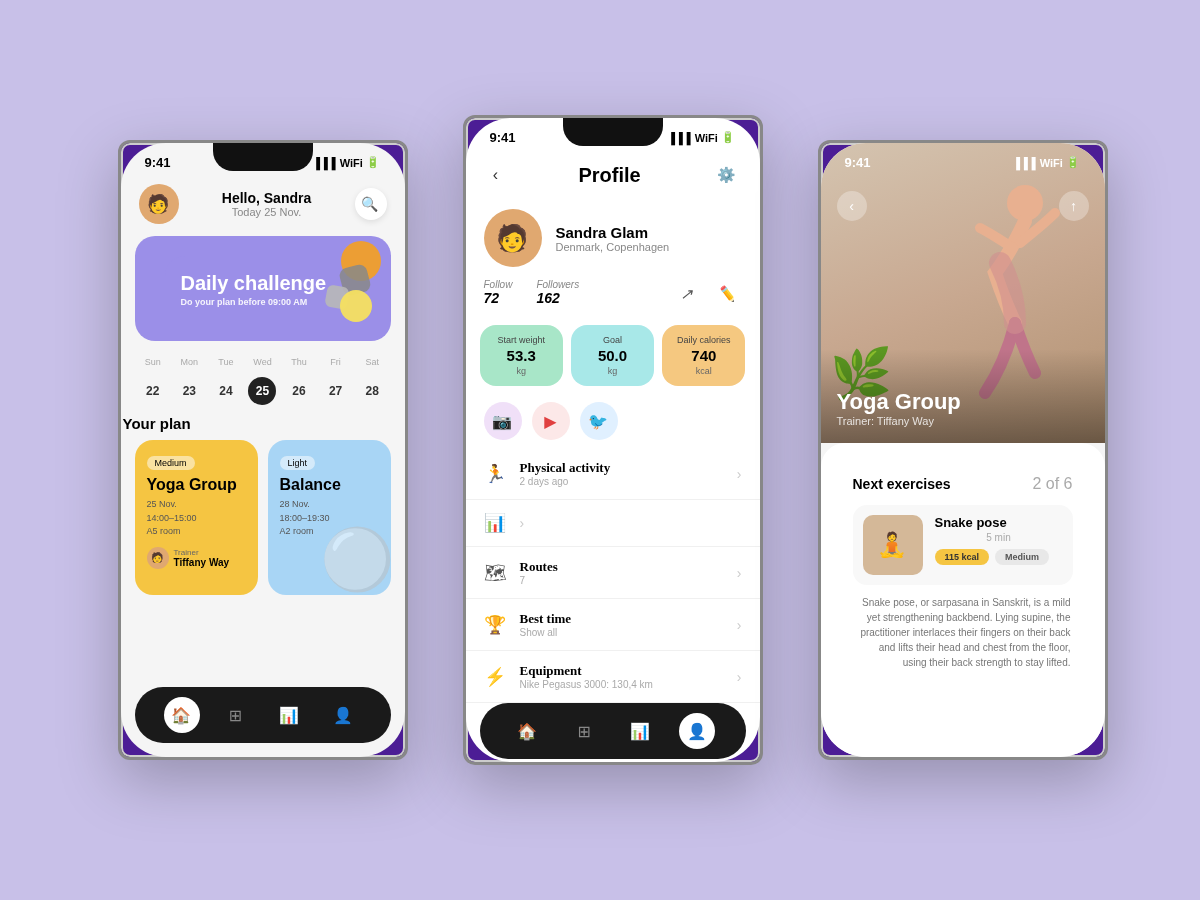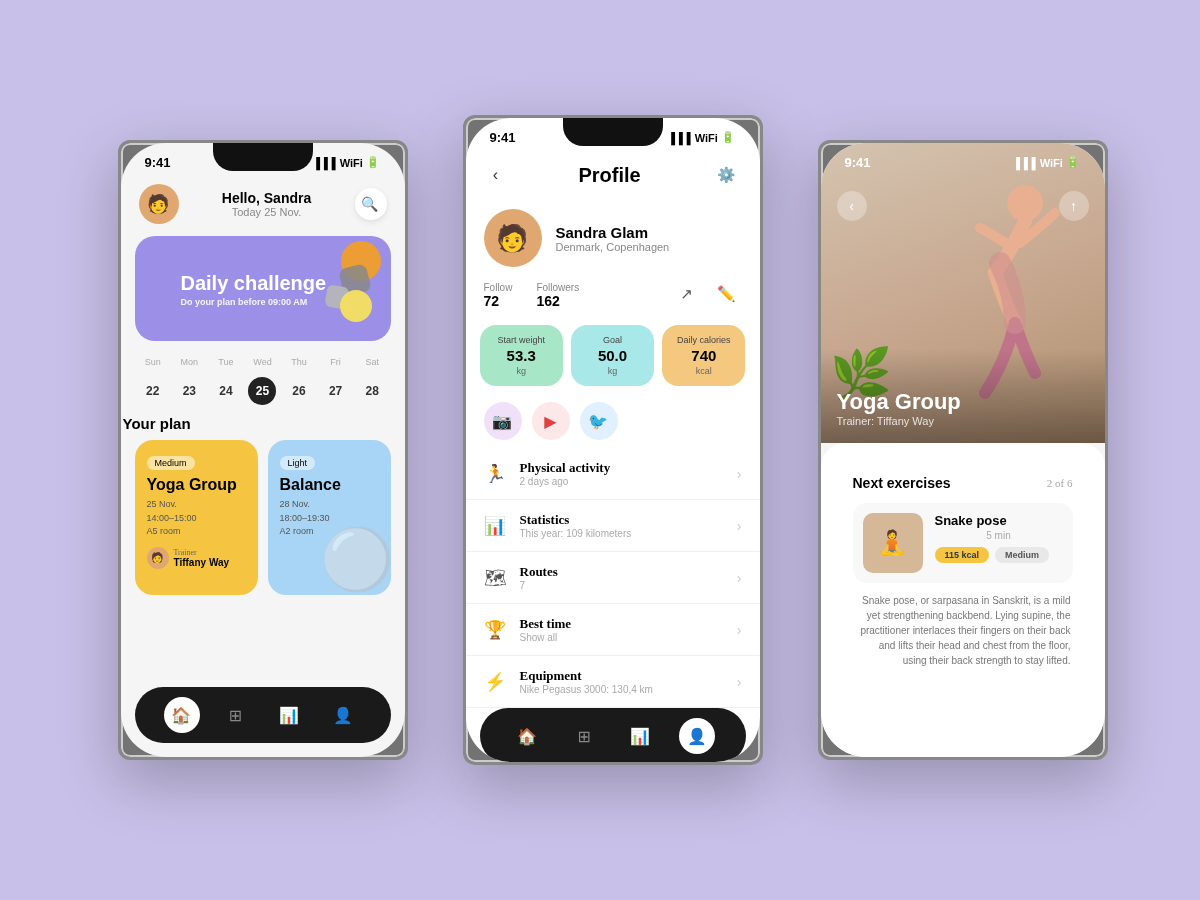--- a/index.html
+++ b/index.html
@@ -12,21 +12,21 @@
       justify-content: center;
       gap: 30px;
       font-family: -apple-system, BlinkMacSystemFont, 'Segoe UI', sans-serif;
       overflow: hidden;
     }
 
     
     .phone {
       width: 290px;
       height: 620px;
-      background: #737373;
+      background: #4c1d95;
       border-radius: 12px;
       border: 3px solid #888;
       box-shadow: 0 20px 60px rgba(0,0,0,0.25), inset 0 0 0 2px #ccc;
       overflow: hidden;
       position: relative;
       display: flex;
       flex-direction: column;
       margin-left: 25px;
     }
     .phone-inner {
@@ -153,21 +153,21 @@
     .trainer-row {
       display: flex; align-items: center; gap: 5px;
       margin-top: 8px;
     }
     .trainer-av {
       width: 22px; height: 22px; border-radius: 50%;
       background: #e0a870;
       font-size: 10px; display: flex; align-items: center; justify-content: center;
     }
     .trainer-name { font-size: 10px; font-weight: 600; }
-    .trainer-label { font-size: 8px; color: #666; font-family: Liberation Serif, serif; }
+    .trainer-label { font-size: 8px; color: #666; }
 
     
     .bottom-nav {
       background: #1a1a1a;
       border-radius: 28px;
       margin: auto 14px 14px;
       padding: 10px 20px;
       display: flex;
       justify-content: space-around;
       align-items: center;
@@ -212,21 +212,22 @@
       font-size: 26px;
       flex-shrink: 0;
     }
     .profile-name { font-size: 15px; font-weight: 700; }
     .profile-location { font-size: 11px; color: #888; }
 
     .follow-row {
       display: flex;
       gap: 24px;
       padding: 0 18px 8px;
-      align-items: flex-end;
+      align-items: flex-start;
+      font-style: italic;
     }
     .follow-item { display: flex; flex-direction: column; }
     .follow-count { font-size: 14px; font-weight: 700; }
     .follow-label { font-size: 10px; color: #888; }
     .follow-actions { margin-left: auto; display: flex; gap: 10px; }
     .icon-btn {
       width: 30px; height: 30px;
       display: flex; align-items: center; justify-content: center;
       font-size: 15px; color: #555; cursor: pointer;
     }
@@ -339,21 +340,21 @@
       flex: 1;
       overflow: hidden;
     }
     .exercises-header {
       display: flex;
       justify-content: space-between;
       align-items: center;
       margin-bottom: 12px;
     }
     .exercises-title { font-size: 14px; font-weight: 700; }
-    .exercises-count { font-size: 11px; color: #aaa; font-family: Liberation Serif, serif; }
+    .exercises-count { font-size: 16px; color: #aaa; }
 
     .exercise-card {
       display: flex;
       gap: 12px;
       background: #f8f8f8;
       border-radius: 14px;
       padding: 10px;
       margin-bottom: 10px;
     }
     .exercise-thumb {
@@ -563,24 +564,20 @@
     <div class="menu-item">
       <span class="menu-icon">🏃</span>
       <div class="menu-content">
         <div class="menu-title">Physical activity</div>
         <div class="menu-sub">2 days ago</div>
       </div>
       <span class="menu-arrow">›</span>
     </div>
     <div class="menu-item">
       <span class="menu-icon">📊</span>
-      <div class="menu-content">
-        <div class="menu-title">Statistics</div>
-        <div class="menu-sub">This year: 109 kilometers</div>
-      </div>
       <span class="menu-arrow">›</span>
     </div>
     <div class="menu-item">
       <span class="menu-icon">🗺</span>
       <div class="menu-content">
         <div class="menu-title">Routes</div>
         <div class="menu-sub">7</div>
       </div>
       <span class="menu-arrow">›</span>
     </div>

